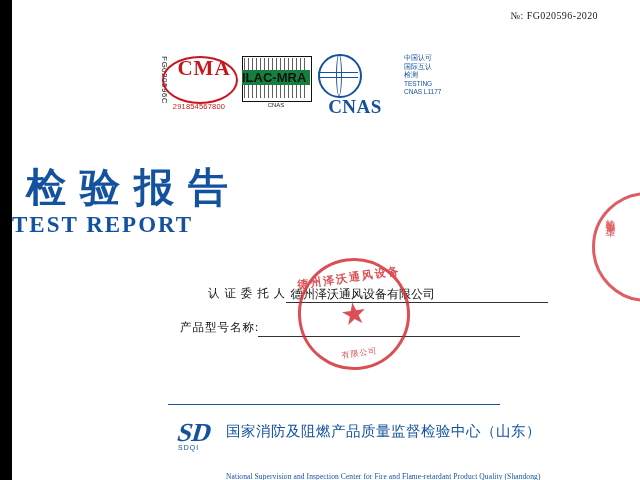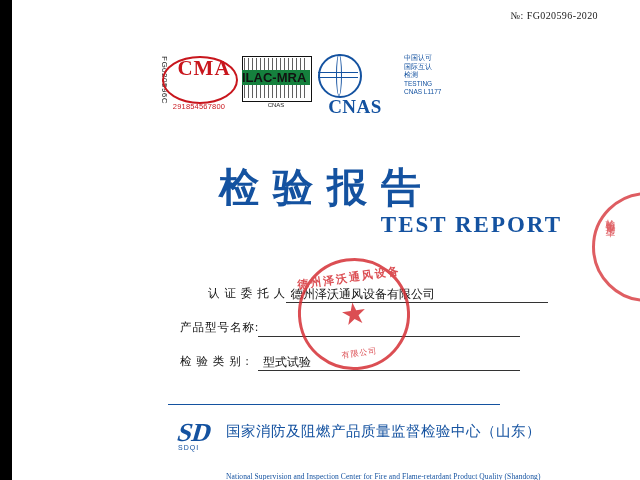--- a/index.html
+++ b/index.html
@@ -243,34 +243,34 @@
     white-space: nowrap;
     font-family: "Liberation Sans", sans-serif;
   }
 
   
   .title-cn {
     position: absolute;
     left: 0;
     top: 160px;
     width: 616px;
-    text-align: center;
+    text-align: left;
     font-size: 40px;
     font-weight: bold;
     letter-spacing: 14px;
     color: #1452a0;
     text-indent: 14px;
     font-family: "Liberation Serif", serif;
   }
   .title-en {
     position: absolute;
     left: 0;
     top: 212px;
     width: 550px;
-    text-align: right;
+    text-align: left;
     font-size: 23px;
     font-weight: bold;
     letter-spacing: 2px;
     color: #1452a0;
     font-family: "Liberation Serif", serif;
   }
 
   
   .field {
     position: absolute;
@@ -489,25 +489,20 @@
       <div class="label">认 证 委 托 人 :</div>
       <div class="value">德州泽沃通风设备有限公司</div>
       <div class="rule"></div>
     </div>
 
     <div class="field" id="field-1">
       <div class="label">产品型号名称:</div>
       <div class="rule"></div>
     </div>
 
-    <div class="field" id="field-2">
-      <div class="label">检 验 类 别 :</div>
-      <div class="value">型式试验</div>
-      <div class="rule"></div>
-    </div>
 
     <div class="seal">
       <div class="arc-top">德州泽沃通风设备</div>
       <div class="star">★</div>
       <div class="arc-bottom">有限公司</div>
     </div>
 
     <div class="footer-rule"></div>
 
     <div class="sdqi">

